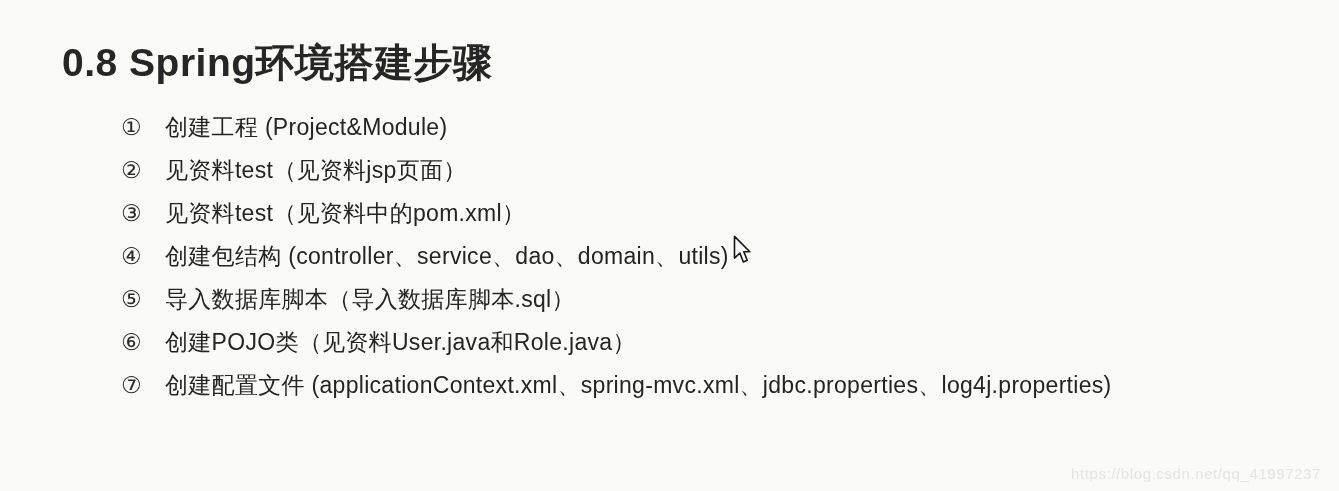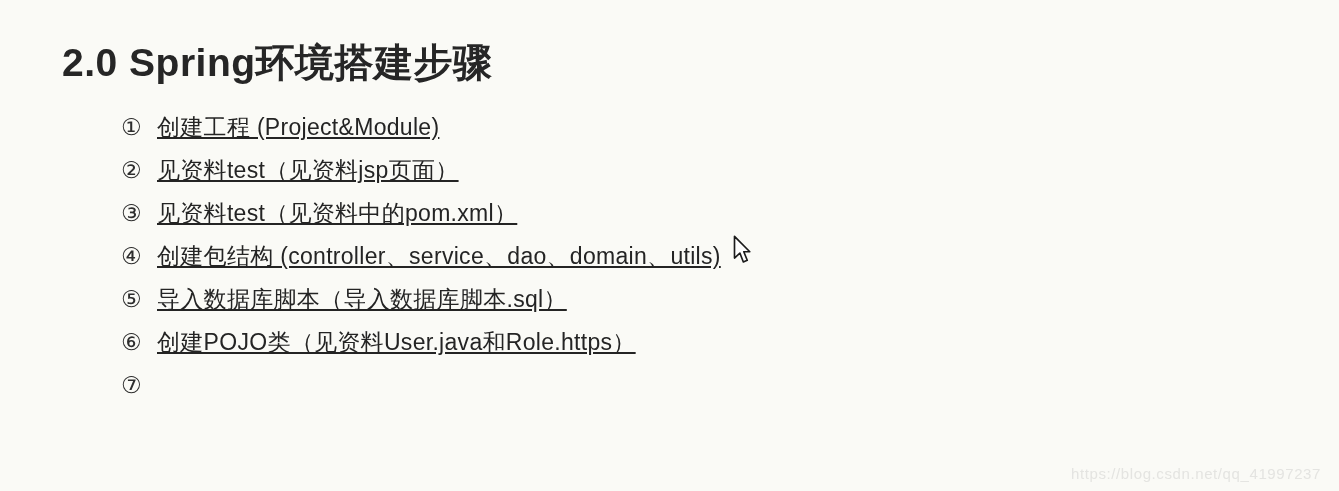--- a/index.html
+++ b/index.html
@@ -47,23 +47,22 @@
     white-space: nowrap;
   }
   .step-num {
     flex: none;
     width: 24px;
     font-size: 23px;
     color: #2e2e2e;
     text-align: left;
   }
   .step-text {
-    margin-left: 12px;
+    margin-left: 20px;
     letter-spacing: 0.3px;
-    text-decoration: underline;
   }
   .watermark {
     position: absolute;
     right: 18px;
     bottom: 9px;
     font-size: 15px;
     color: #e4e4e1;
     letter-spacing: 0.6px;
     white-space: nowrap;
   }
@@ -79,21 +78,21 @@
     display: block;
     width: 18px;
     height: 29px;
   }
 </style>
 </head>
 <body>
 
 <div class="slide">
 
-  <h1 class="title">2.0 Spring环境搭建步骤</h1>
+  <h1 class="title">0.8 Spring环境搭建步骤</h1>
 
   <ol class="steps">
     <li class="step">
       <span class="step-num">①</span>
       <span class="step-text">创建工程 (Project&amp;Module)</span>
     </li>
     <li class="step">
       <span class="step-num">②</span>
       <span class="step-text">见资料test（见资料jsp页面）</span>
     </li>
@@ -104,24 +103,25 @@
     <li class="step">
       <span class="step-num">④</span>
       <span class="step-text">创建包结构 (controller、service、dao、domain、utils)</span>
     </li>
     <li class="step">
       <span class="step-num">⑤</span>
       <span class="step-text">导入数据库脚本（导入数据库脚本.sql）</span>
     </li>
     <li class="step">
       <span class="step-num">⑥</span>
-      <span class="step-text">创建POJO类（见资料User.java和Role.https）</span>
+      <span class="step-text">创建POJO类（见资料User.java和Role.java）</span>
     </li>
     <li class="step">
       <span class="step-num">⑦</span>
+      <span class="step-text">创建配置文件 (applicationContext.xml、spring-mvc.xml、jdbc.properties、log4j.properties)</span>
     </li>
   </ol>
 
   <div class="watermark">https://blog.csdn.net/qq_41997237</div>
 
   <div class="cursor">
     <svg viewBox="0 0 12 19" xmlns="http://www.w3.org/2000/svg" aria-hidden="true">
       <path d="M1,0.8 L1,15.2 L4.6,11.9 L6.9,17.8 L9.5,16.7 L7.2,11 L11.2,11 Z" fill="#fdfdfd" stroke="#1a1a1a" stroke-width="1.1" stroke-linejoin="round"></path>
     </svg>
   </div>

